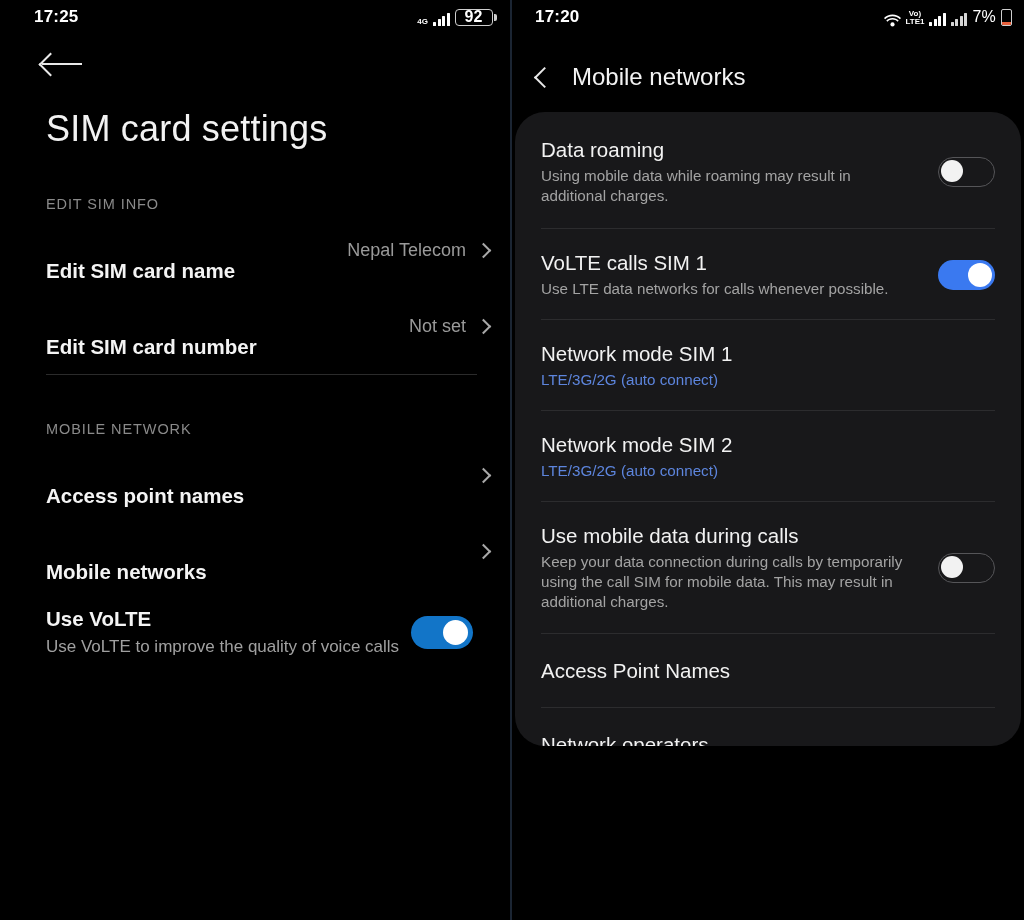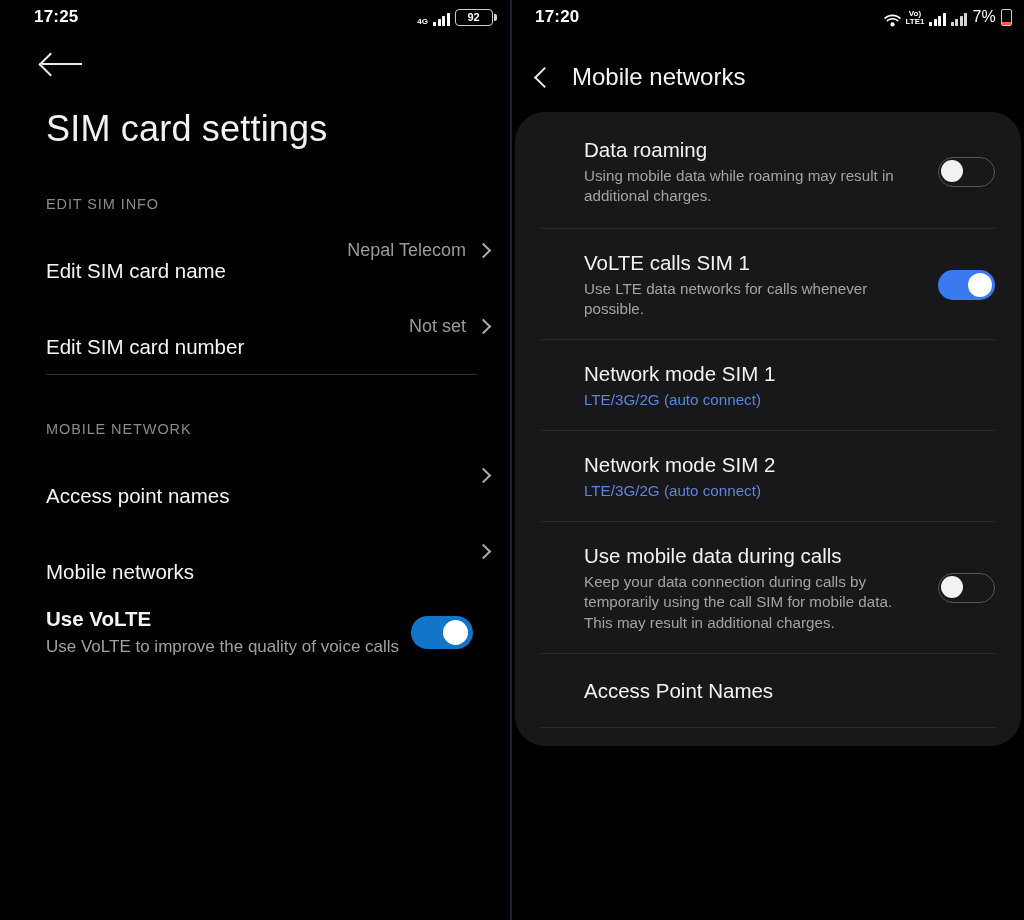--- a/index.html
+++ b/index.html
@@ -32,21 +32,21 @@
   .net-4g { display:flex; flex-direction:column; justify-content:flex-end; align-items:center; }
 
   
   .batt-box {
     display:flex; align-items:center;
   }
   .batt-body {
     border:1.5px solid #cfcfcf; border-radius:4px;
     height:17px; min-width:38px; padding:0 4px;
     display:flex; align-items:center; justify-content:center;
-    font-size:11px; font-weight:bold; color:#fff;
+    font-size:16px; font-weight:bold; color:#fff;
   }
   .batt-cap { width:3px; height:7px; background:#cfcfcf; border-radius:0 2px 2px 0; margin-left:1.5px; }
 
   
   .batt-low { width:11px; height:17px; border:1.5px solid #cfcfcf; border-radius:2px;
               position:relative; display:flex; align-items:flex-end; overflow:hidden; }
   .batt-low::before { content:""; position:absolute; top:-3px; left:3px; width:5px; height:2px; background:#cfcfcf; }
   .batt-low .fill { width:100%; height:22%; background:#e8603c; }
 
   
@@ -72,21 +72,21 @@
 
   .l-section-label {
     font-size:14.5px; color:#8a8a8a; letter-spacing:.9px;
     padding:46px 0 0 34px; text-transform:uppercase;
   }
 
   .l-row {
     display:flex; align-items:center; justify-content:space-between;
     padding:0 22px 0 34px; height:76px; cursor:pointer;
   }
-  .l-row-title { font-size:20.5px; font-weight:normal; color:#f4f4f4;margin-top:42px; }
+  .l-row-title { font-size:20.5px; font-weight:bold; color:#f4f4f4;margin-top:42px; }
   .l-row-right { display:flex; align-items:center; gap:12px; }
   .l-row-value { font-size:18px; color:#9a9a9a; }
   .chev { width:11px; height:11px; border-right:2px solid #a8a8a8; border-top:2px solid #a8a8a8;
           transform:rotate(45deg); }
 
   .l-divider { height:1px; background:#2b2b2b; margin:10px 34px 0 34px; }
 
   .l-toggle-row {
     display:flex; align-items:center; justify-content:space-between;
     padding:18px 38px 0 34px; cursor:pointer;
@@ -118,21 +118,21 @@
   .r-title { font-size:24px; color:#f3f3f3; }
 
   .card {
     position:absolute; left:4px; top:112px; width:506px; height:634px;
     background:#18181a; border-radius:30px 0 0 30px;
     border-top-right-radius:30px; border-bottom-right-radius:30px;
     overflow:hidden;
   }
   .card-inner { padding:0 26px 0 26px; }
 
-  .r-item { display:flex; align-items:center; justify-content:space-between; gap:18px;margin-left:43px; }
+  .r-item { display:flex; align-items:center; justify-content:space-between; gap:18px; }
   .r-item-text { flex:1 1 auto; }
   .r-item-title { font-size:20.5px; color:#f2f2f2; }
   .r-item-sub { font-size:15.2px; color:#a3a3a3; line-height:1.32; margin-top:4px; }
   .r-item-sub.link { color:#5d85dd; }
 
   .r-pad-lg { padding:26px 0 22px 0; }
   .r-pad-md { padding:22px 0 20px 0; }
   .r-pad-sm { padding:25px 0 24px 0; }
 
   .r-divider { height:1px; background:#2c2c2e; }

